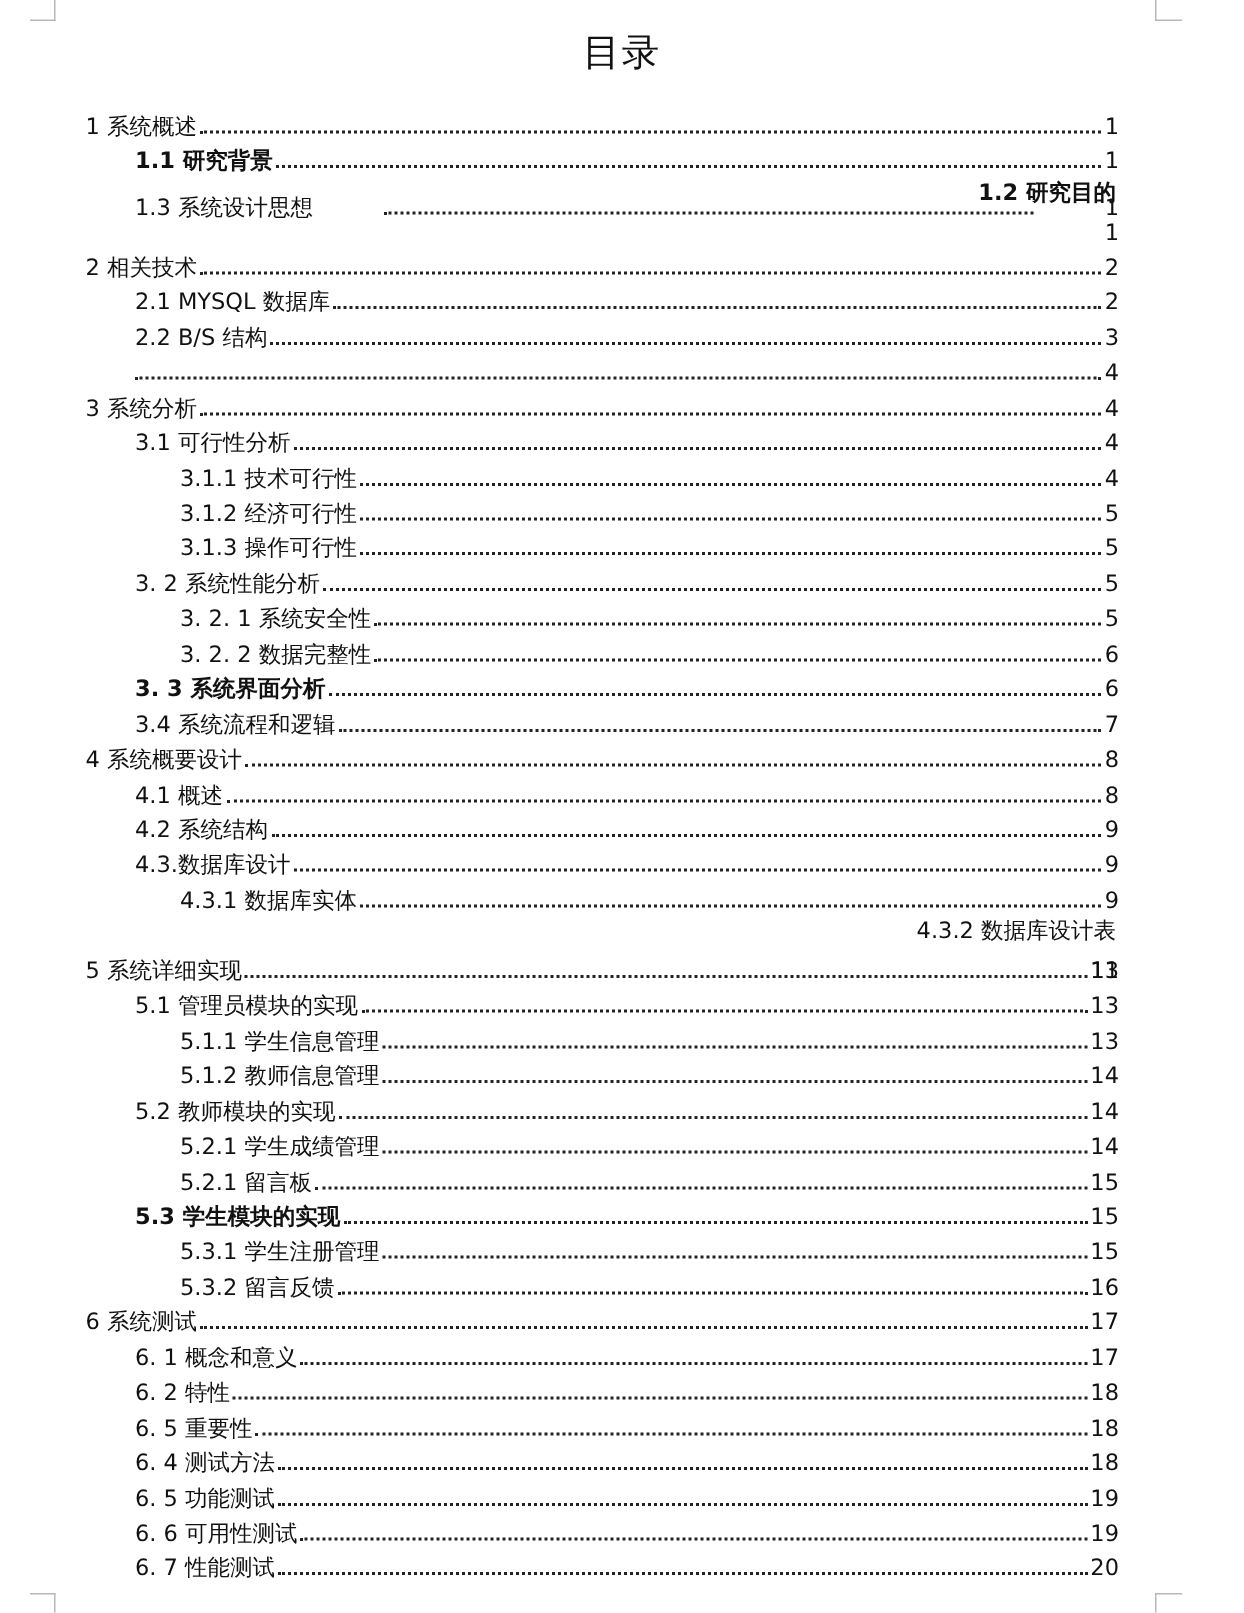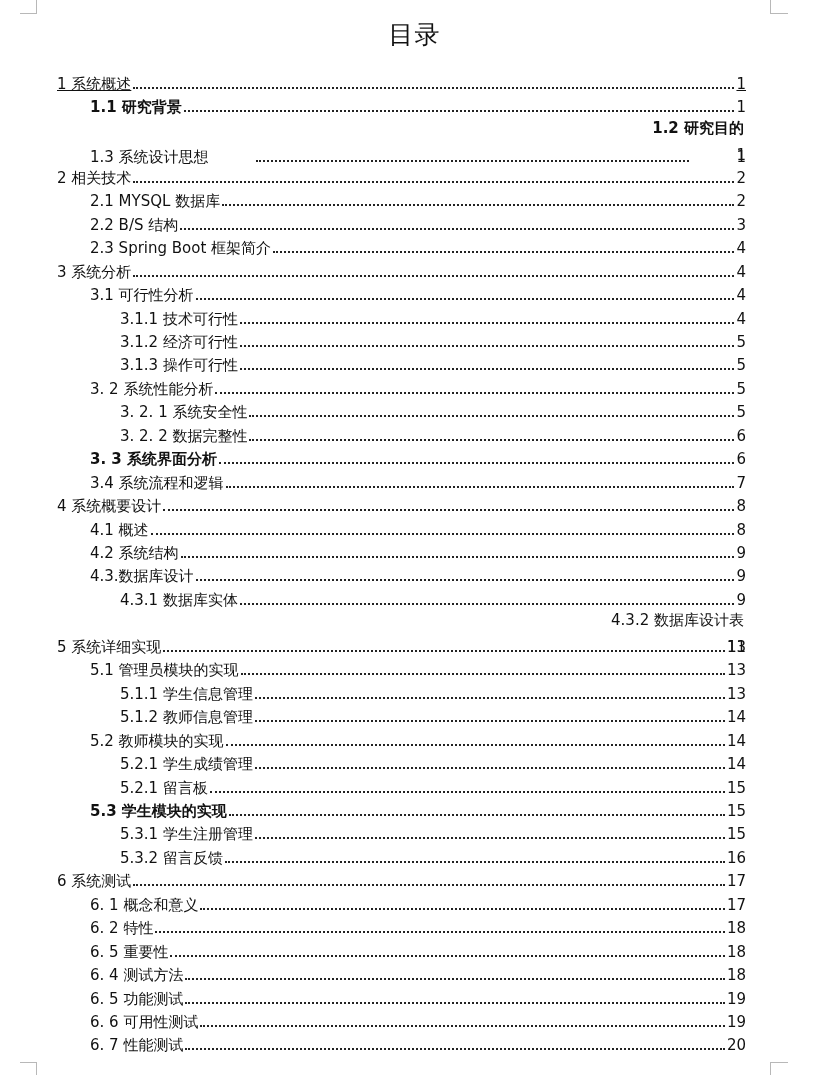--- a/index.html
+++ b/index.html
@@ -79,57 +79,56 @@
 <body>
 
 <div class="corner tl" style="left:20px;top:0;width:16px;height:13px;"></div>
 <div class="corner" style="left:470px;top:0;width:17px;height:13px;border-left-width:1px;border-bottom-width:1px;left:770px;"></div>
 <div class="corner bl" style="top:1062px;"></div>
 <div class="corner" style="left:770px;top:1062px;width:17px;height:13px;border-left-width:1px;border-top-width:1px;"></div>
 
 <div class="title">目录</div>
 
 <div class="toc" id="toc">
-    <div class="toc-row l1" style="top: 0px; width: 689px; text-decoration: underline;">
+    <div class="toc-row l1" style="top: 0px; width: 689px;">
       <span class="toc-text">1 系统概述</span>
       <span class="toc-dots"></span>
       <span class="toc-page">1</span>
     </div>
     <div class="toc-row l2" style="top: 23.45px; width: 656px;">
       <span class="toc-text bold">1.1  研究背景</span>
       <span class="toc-dots"></span>
       <span class="toc-page">1</span>
     </div>
     <div class="toc-row l2" style="top: 46.9px; width: 656px; flex-direction: column;">
       <span class="toc-text bold">1.2 研究目的</span>
       <span class="toc-dots"></span>
       <span class="toc-page">1</span>
     </div>
-    <div class="toc-row l2" style="top: 73px; width: 656px; gap: 45px;">
+    <div class="toc-row l2" style="top: 54px; width: 656px; gap: 45px;">
       <span class="toc-text">1.3 系统设计思想</span>
       <span class="toc-dots"></span>
       <span class="toc-page">1</span>
     </div>
     <div class="toc-row l1" style="top: 93.8px; width: 689px;">
       <span class="toc-text">2 相关技术</span>
       <span class="toc-dots"></span>
       <span class="toc-page">2</span>
     </div>
     <div class="toc-row l2" style="top: 117.25px; width: 656px;">
       <span class="toc-text">2.1 MYSQL 数据库</span>
       <span class="toc-dots"></span>
       <span class="toc-page">2</span>
     </div>
     <div class="toc-row l2" style="top: 140.7px; width: 656px;">
       <span class="toc-text">2.2 B/S 结构</span>
       <span class="toc-dots"></span>
       <span class="toc-page">3</span>
     </div>
     <div class="toc-row l2" style="top: 164.15px; width: 656px;">
-      <span class="toc-text">2.3 Spring Boot 框架简介</span>
       <span class="toc-dots"></span>
       <span class="toc-page">4</span>
     </div>
     <div class="toc-row l1" style="top: 187.6px; width: 689px;">
       <span class="toc-text">3 系统分析</span>
       <span class="toc-dots"></span>
       <span class="toc-page">4</span>
     </div>
     <div class="toc-row l2" style="top: 211.05px; width: 656px;">
       <span class="toc-text">3.1 可行性分析</span>

